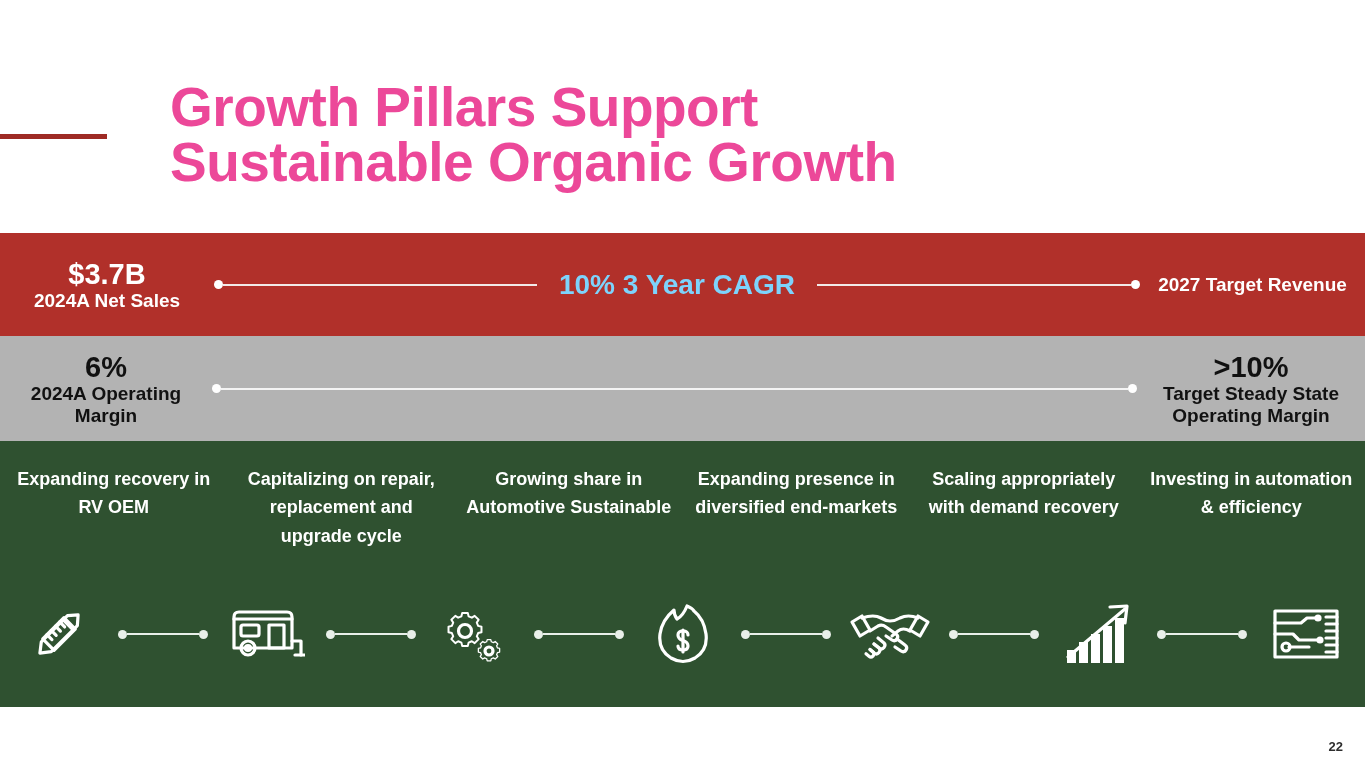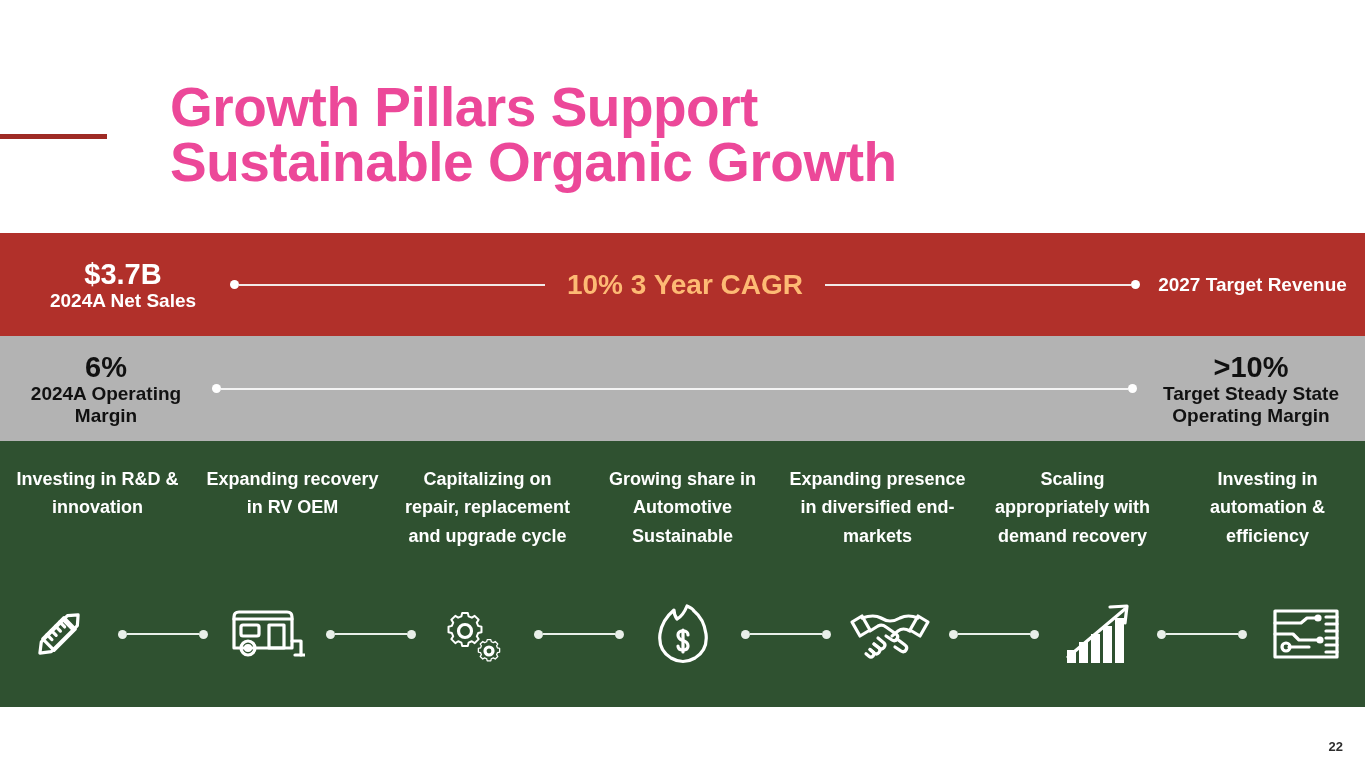--- a/index.html
+++ b/index.html
@@ -68,21 +68,21 @@
   .metric-value {
     font-size: 29px;
     font-weight: bold;
     display: block;
   }
   .metric-label {
     font-size: 19px;
     font-weight: bold;
     display: block;
   }
-  .band-red .metric-left   { width: 214px; padding-left: 16px; }
+  .band-red .metric-left   { width: 214px; }
   .band-red .metric-right  { width: 225px; }
   .band-gray .metric-left  { width: 212px; }
   .band-gray .metric-right { width: 228px; }
 
   
   .connector {
     flex: 1 1 auto;
     display: flex;
     align-items: center;
     height: 100%;
@@ -99,21 +99,21 @@
   .conn-line {
     flex: 1 1 auto;
     height: 2px;
     background: #f2e9e8;
   }
   .band-gray .conn-line { background: #f4f4f4; height: 2px; }
   .conn-text {
     flex: 0 0 auto;
     font-size: 28px;
     font-weight: bold;
-    color: #fdba74;
+    color: #7dd3fc;
     padding: 0 22px;
     white-space: nowrap;
   }
 
   
   .pillars {
     position: absolute;
     left: 0;
     top: 441px;
     width: 1365px;
@@ -220,21 +220,20 @@
   </div>
   <div class="metric metric-right">
     <span class="metric-value">&gt;10%</span>
     <span class="metric-label">Target Steady State Operating Margin</span>
   </div>
 </div>
 
 <div class="pillars">
 
   <div class="pillar-labels">
-    <div class="pillar-label">Investing in R&amp;D &amp; innovation</div>
     <div class="pillar-label">Expanding recovery in RV OEM</div>
     <div class="pillar-label">Capitalizing on repair, replacement and upgrade cycle</div>
     <div class="pillar-label">Growing share in Automotive Sustainable</div>
     <div class="pillar-label">Expanding presence in diversified end-markets</div>
     <div class="pillar-label">Scaling appropriately with demand recovery</div>
     <div class="pillar-label">Investing in automation &amp; efficiency</div>
   </div>
 
   <div class="pillar-icons">
 

